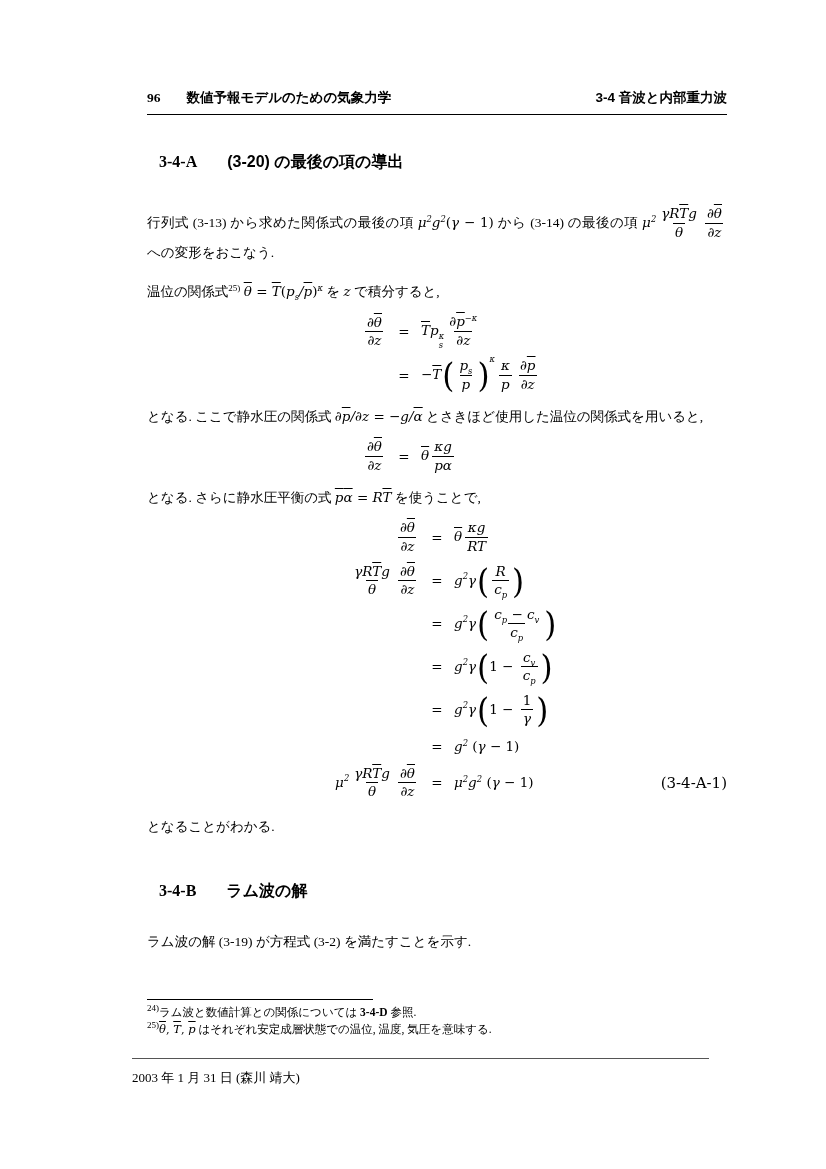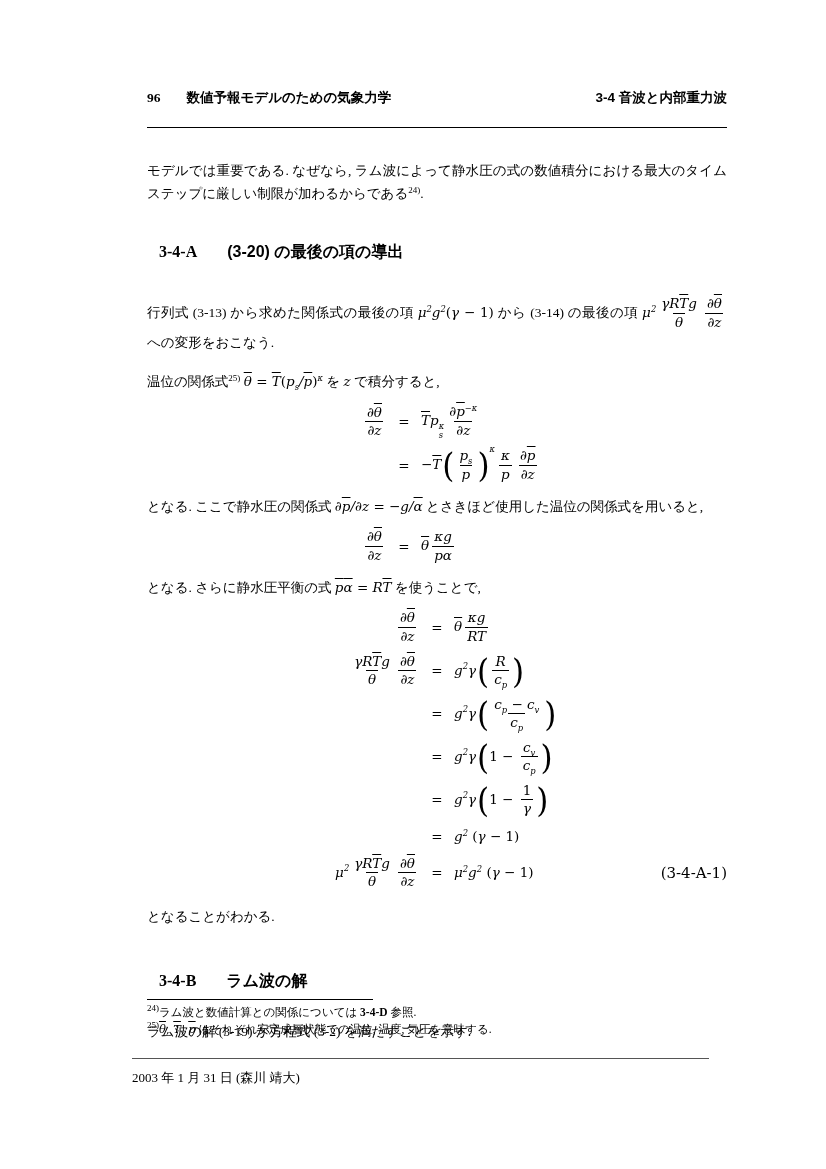--- a/index.html
+++ b/index.html
@@ -11,21 +11,21 @@
     padding:86px 99px 0 147px;
     font-family:"Liberation Serif","DejaVu Serif",serif;
     font-size:13.5px;line-height:23px;
     overflow:hidden;
   }
   
   .hdr{
     display:flex;justify-content:space-between;align-items:flex-start;
     font-family:"Liberation Sans","DejaVu Sans",sans-serif;
     font-weight:bold;font-size:13.5px;
-    border-bottom:1px solid #000;padding-bottom:18px;
+    border-bottom:1px solid #000;padding-bottom:5px;
   }
   .hdr-left{display:flex;gap:26px;}
   .hdr-num{font-family:"Liberation Serif",serif;}
   
   .para{margin:0;text-align:justify;}
   .p-intro{margin-top:31px;}
   .p-a1{margin-top:33px;}
   .p-a2{margin-top:16px;}
   .p-mid{margin-top:12px;}
   .p-a5{margin-top:14px;}
@@ -80,21 +80,20 @@
 <div class="page">
 
   <header class="hdr">
     <span class="hdr-left">
       <span class="hdr-num">96</span>
       <span class="hdr-title">数値予報モデルのための気象力学</span>
     </span>
     <span class="hdr-right">3-4 音波と内部重力波</span>
   </header>
 
-  <p class="para p-intro"><span class="jp">モデルでは重要である. なぜなら, ラム波によって静水圧の式の数値積分における最大のタイムステップに厳しい制限が加わるからである</span><sup class="fnmark">24)</sup><span class="jp">.</span></p>
 
   <h2 class="sec sec-a">
     <span class="secnum">3-4-A</span>
     <span class="sectitle">(3-20) の最後の項の導出</span>
   </h2>
 
   <p class="para p-a1"><span class="jp">行列式 (3-13) から求めた関係式の最後の項 </span><span class="math"><span class="mi">μ</span><sup class="ms mi">2</sup><span class="mi">g</span><sup class="ms mi">2</sup><span class="mr">(</span><span class="mi">γ</span><span class="mr"> − 1)</span></span><span class="jp"> から (3-14) の最後の項 </span><span class="math"><span class="mi">μ</span><sup class="ms mi">2</sup><span class="frac">
           <span class="num"><span class="mi">γR</span><span class="mi ov">T</span><span class="mi">g</span></span>
           <span class="den"><span class="mi ov">θ</span></span>
         </span><span class="frac">

